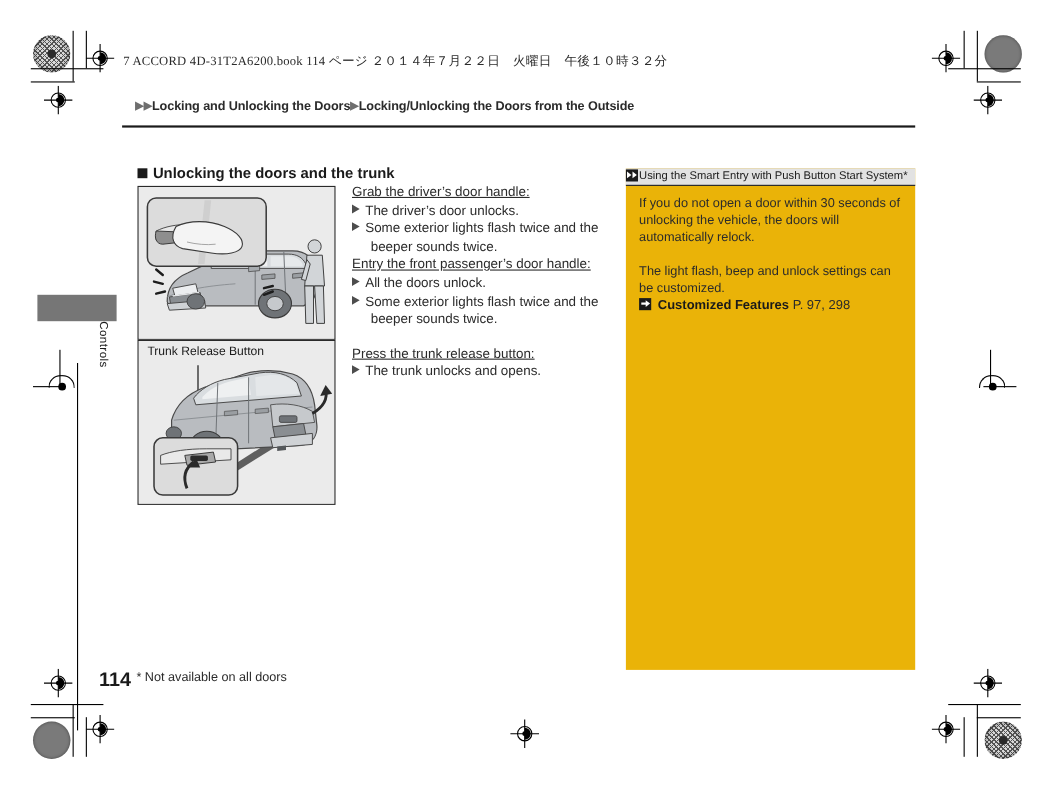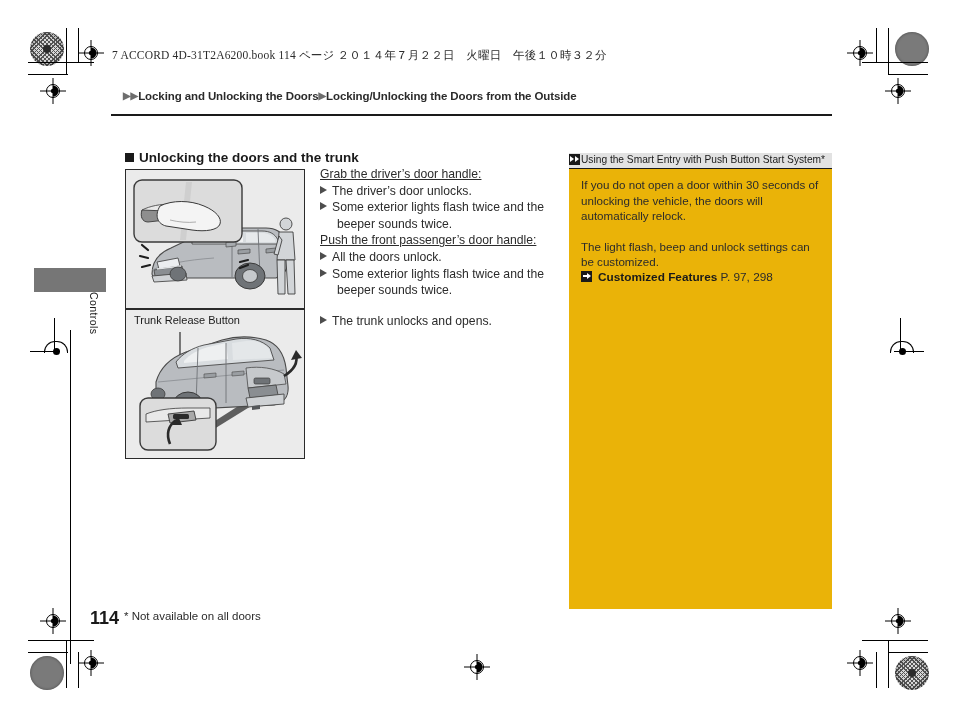--- a/index.html
+++ b/index.html
@@ -556,28 +556,29 @@
 
   <div class="instructions">
 
     <div>
       <p class="instr-lead">Grab the driver’s door handle:</p>
       <p class="instr-item"><span class="tri"></span><span>The driver’s door unlocks.</span></p>
       <p class="instr-item"><span class="tri"></span><span>Some exterior lights flash twice and the beeper sounds twice.</span></p>
     </div>
 
     <div>
-      <p class="instr-lead">Push the front passenger’s door handle:</p>
+      <p class="instr-lead">Entry the front passenger’s door handle:</p>
       <p class="instr-item"><span class="tri"></span><span>All the doors unlock.</span></p>
       <p class="instr-item"><span class="tri"></span><span>Some exterior lights flash twice and the beeper sounds twice.</span></p>
     </div>
 
     <div class="gap"></div>
 
     <div>
+      <p class="instr-lead">Press the trunk release button:</p>
       <p class="instr-item"><span class="tri"></span><span>The trunk unlocks and opens.</span></p>
     </div>
   </div>
 
   <div class="note-panel">
     <div class="note-head">
       <span class="note-head-icon"></span><span>Using the Smart Entry with Push Button Start System</span><span>*</span>
     </div>
     <div class="note-body">
       <p>If you do not open a door within 30 seconds of unlocking the vehicle, the doors will automatically relock.</p>

